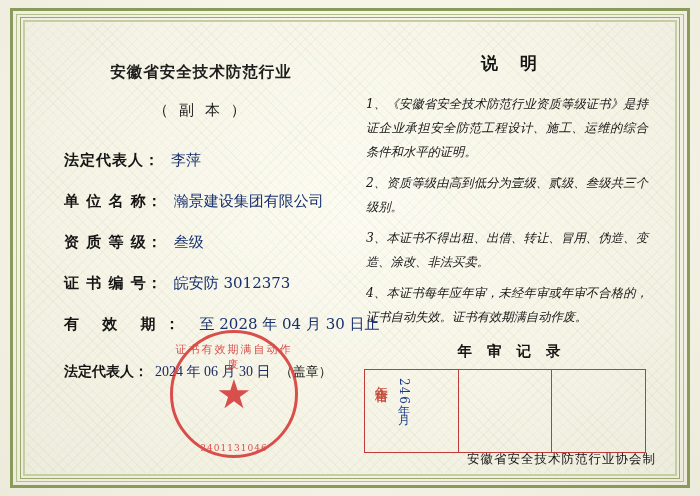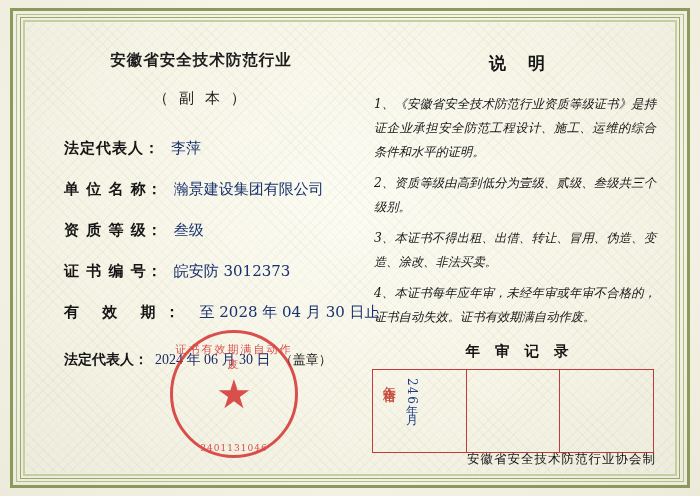--- a/index.html
+++ b/index.html
@@ -70,21 +70,21 @@
     left: 30px;
     top: 30px;
     right: 30px;
     bottom: 30px;
   }
 
   
   .left-col {
     position: absolute;
     left: 12px;
-    top: 4px;
+    top: 16px;
     width: 318px;
   }
   .org-line {
     text-align: center;
     font-family: "DejaVu Serif", "Liberation Serif", serif;
     font-size: 15.5px;
     font-weight: bold;
     color: #1d1d1d;
     letter-spacing: 1px;
     margin-top: 16px;
@@ -199,21 +199,21 @@
   }
   .seal .seal-bottom {
     bottom: 2px;
     font-size: 9px;
     letter-spacing: 1px;
   }
 
   
   .right-col {
     position: absolute;
-    right: 8px;
+    right: 16px;
     top: 4px;
     width: 290px;
   }
   .notes-title {
     text-align: center;
     font-family: "DejaVu Serif", "Liberation Serif", serif;
     font-size: 17px;
     font-weight: bold;
     color: #141414;
     letter-spacing: 8px;

